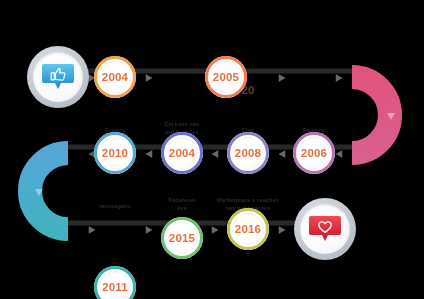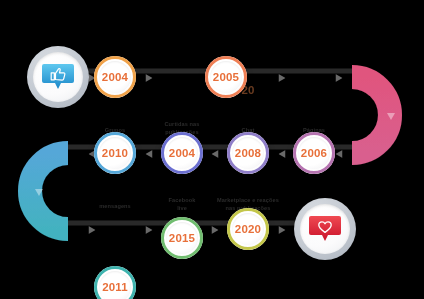--- a/index.html
+++ b/index.html
@@ -302,17 +302,17 @@
   <div class="node" style="left:182px; top:238px; --rc:#71bd70;">
     <div class="inner">
       <span class="yr">2015</span>
     </div>
   </div>
 
   <div class="label" style="left:248px; top:196px;">Marketplace e reações
 nas publicações</div>
   <div class="node" style="left:248px; top:229px; --rc:#c3c64a;">
     <div class="inner">
-      <span class="yr">2020</span>
+      <span class="yr">2016</span>
     </div>
   </div>
 
 </div>
 
 </body></html>

